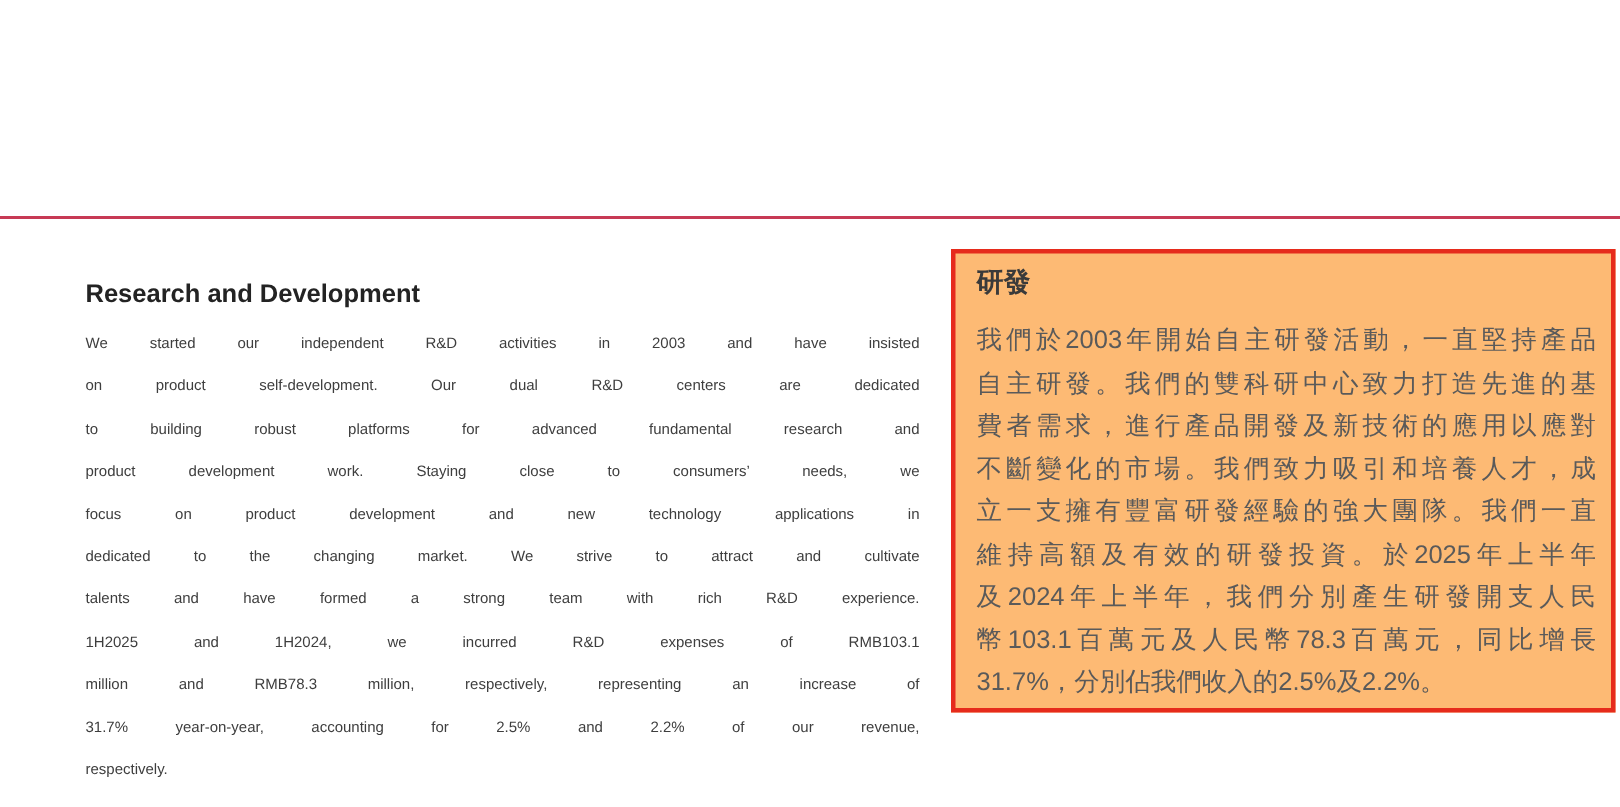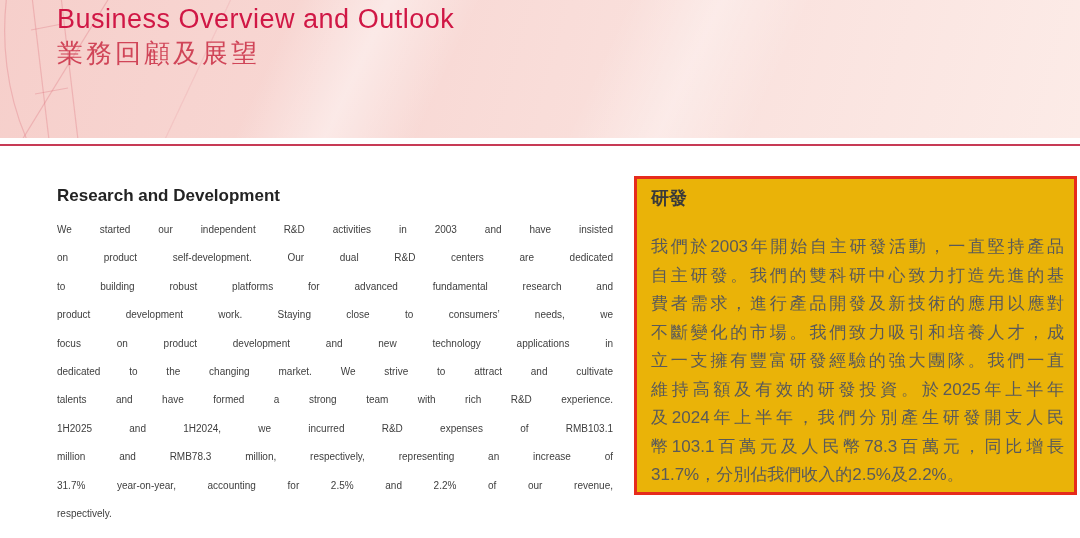--- a/index.html
+++ b/index.html
@@ -47,55 +47,40 @@
   }
   .para-en{margin-top:10px;color:var(--english-text);}
   .para-en .jline{
     font-size:10px;line-height:28.4px;white-space:nowrap;
     text-align:justify;text-align-last:justify;
   }
   .para-en .jline.last-line{text-align-last:left;white-space:normal;}
 
   
   .highlight-box{
-    position:absolute;left:634px;top:176px;width:413px;
+    position:absolute;left:634px;top:166px;width:413px;
     border:3px solid var(--highlight-border-red);
     padding:8px 10px 2px 14px;
-    background:#eab308;
+    background:#fdba74;
   }
   .heading-zh{
     font-size:18px;font-weight:bold;line-height:22px;color:#3a3a3a;
   }
-  .para-zh{margin-top:24px;color:var(--chinese-text);}
+  .para-zh{margin-top:14px;color:var(--chinese-text);}
   .para-zh .jline{
     font-size:17px;line-height:28.5px;white-space:nowrap;
     text-align:justify;text-align-last:justify;
   }
   .para-zh .jline.last-line{text-align-last:left;white-space:normal;}
 </style>
 </head>
 <body>
 
 <div class="page">
 
-  <div class="banner">
-    <svg class="banner-sketch" viewBox="0 0 260 138" width="260" height="138">
-      <g fill="none" stroke="rgba(219,106,120,0.30)" stroke-width="1.2">
-        <path d="M7,-6 C 1,40 6,92 27,140"></path>
-        <path d="M31,-12 L49,140"></path>
-        <path d="M60,-12 L78,140"></path>
-        <path d="M31,30 L62,24"></path>
-        <path d="M35,94 L68,88"></path>
-        <path d="M114,-10 L22,140"></path>
-        <path d="M240,-20 L160,150" stroke="rgba(219,106,120,0.14)"></path>
-      </g>
-    </svg>
-    <div class="banner-title-en">Business Overview and Outlook</div>
-    <div class="banner-title-zh">業務回顧及展望</div>
-  </div>
 
   <div class="header-divider"></div>
 
   <div class="col-left">
     <div class="heading-en">Research and Development</div>
     <div class="para-en">
         <div class="jline">We started our independent R&amp;D activities in 2003 and have insisted</div>
         <div class="jline">on product self-development. Our dual R&amp;D centers are dedicated</div>
         <div class="jline">to building robust platforms for advanced fundamental research and</div>
         <div class="jline">product development work. Staying close to consumers’ needs, we</div>

